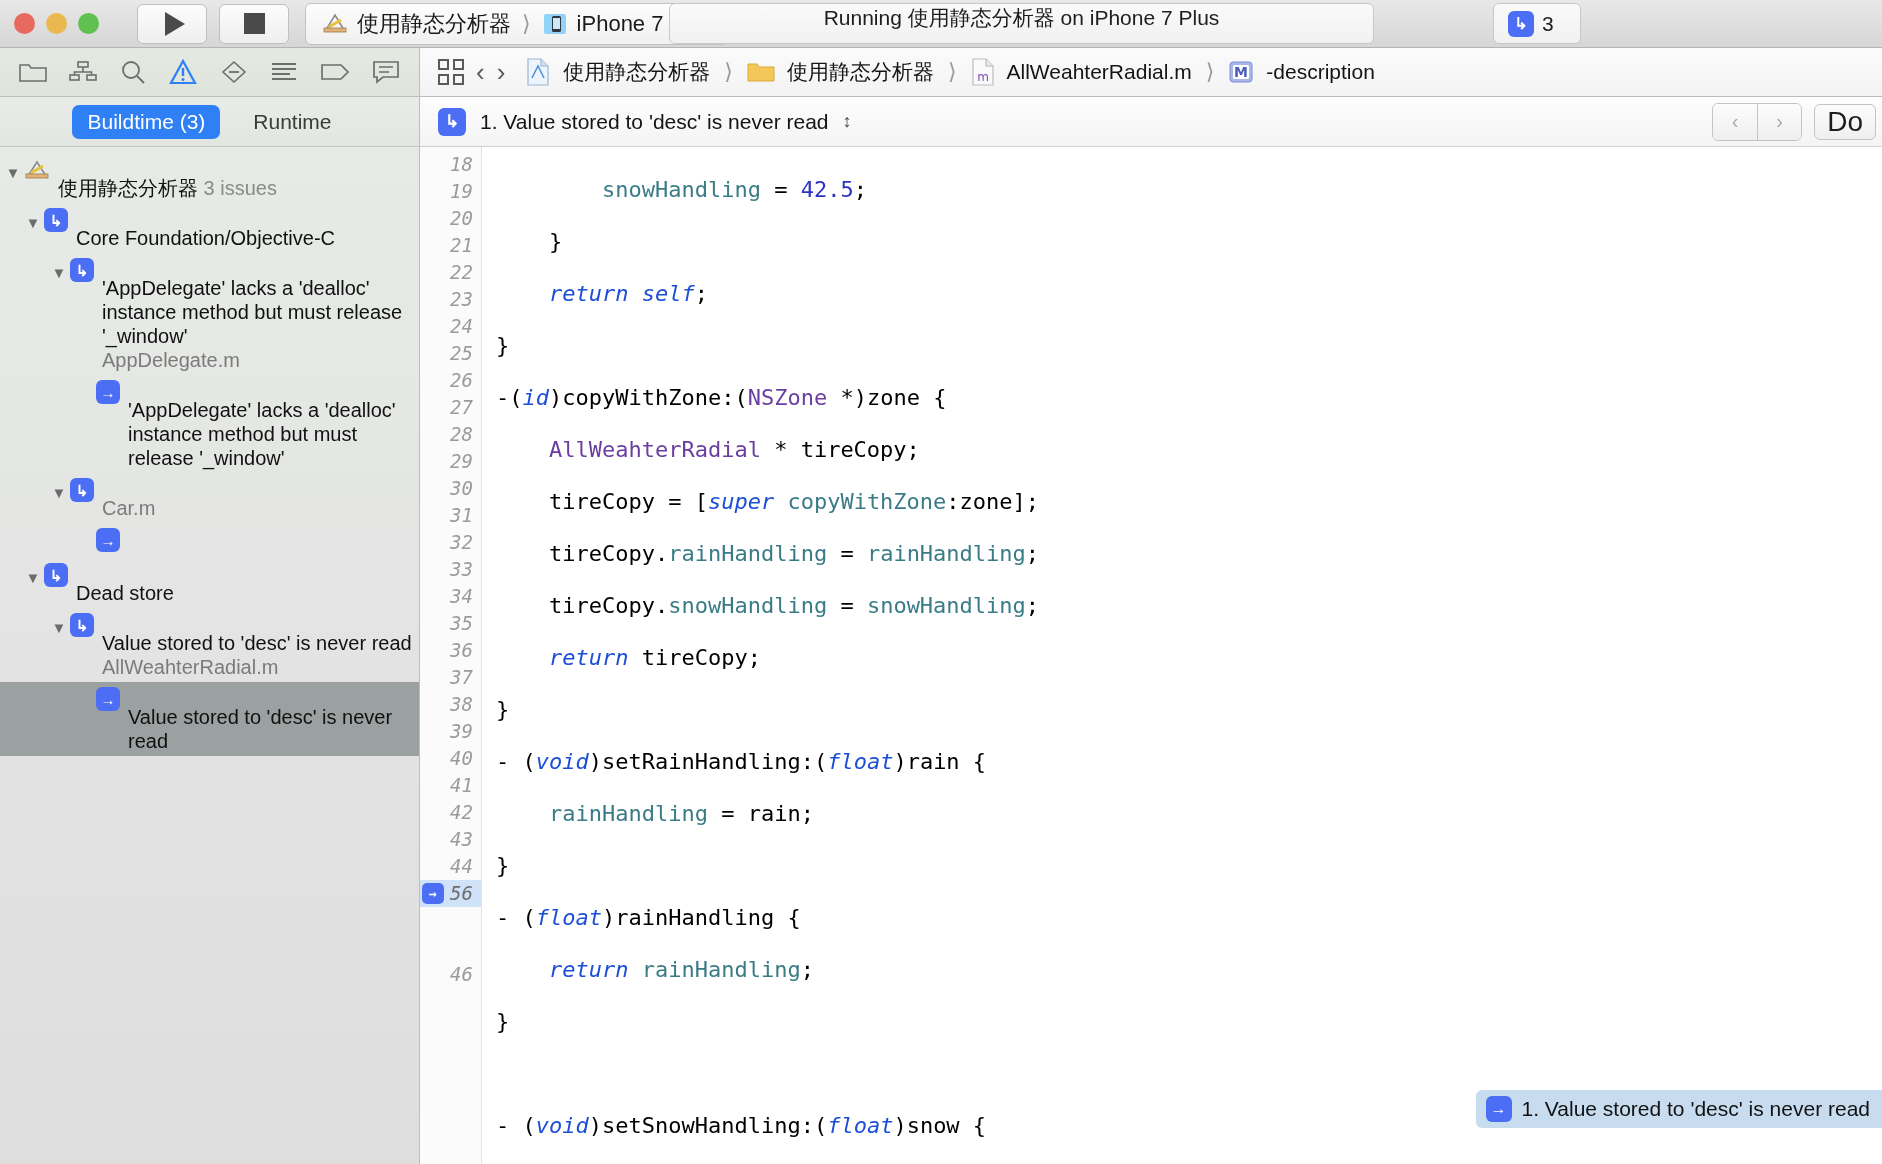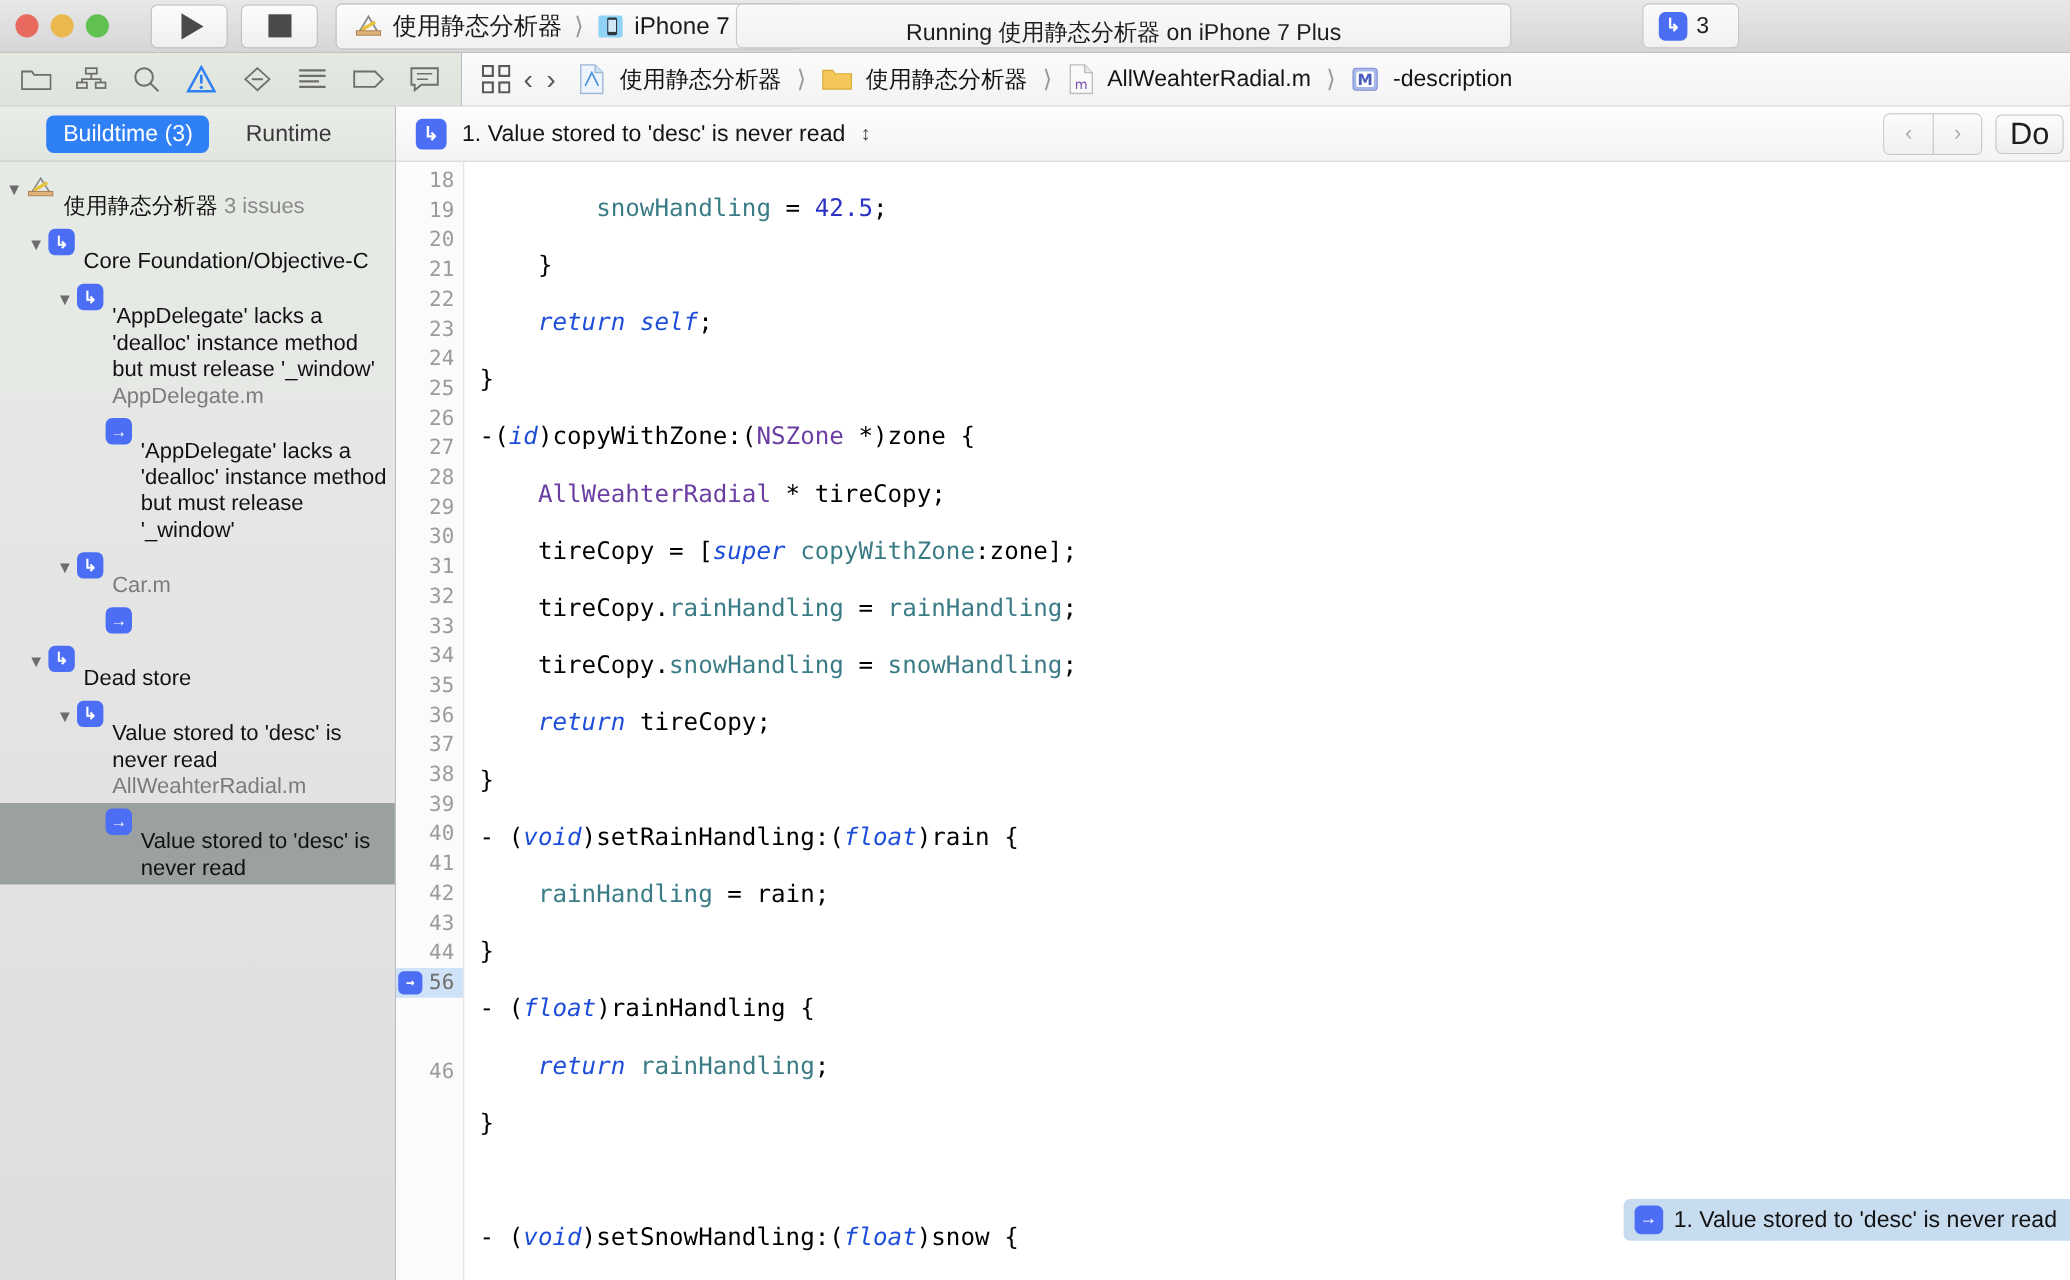--- a/index.html
+++ b/index.html
@@ -47,21 +47,21 @@
     display:flex; align-items:center; padding: 0 16px; gap: 9px;
     font-size: 22px; color:#1a1a1a;
   }
   .chev-sep { color:#9a9a9a; font-size: 22px; padding: 0 2px; font-weight: 300;}
 
   .status-pill {
     position:absolute; left: 669px; top: 3px;
     width: 705px; height: 41px;
     background: linear-gradient(to bottom,#fafafa,#f1f1f1);
     border:1px solid #c8c8c8; border-radius: 6px;
-    display:flex; align-items:flex-end; justify-content:center;
+    display:flex; align-items:flex-start; justify-content:center;
     font-size: 21px; color:#1d1d1d;
   }
   .issue-pill {
     position:absolute; left: 1493px; top: 3px;
     height: 41px; min-width: 88px;
     background: linear-gradient(to bottom,#fafafa,#f1f1f1);
     border:1px solid #c8c8c8; border-radius: 6px;
     display:flex; align-items:center; gap:8px; padding: 0 14px;
   }
   .badge-blue {
@@ -84,21 +84,21 @@
     display:flex; align-items:center; gap: 12px; padding-left: 18px;
     font-size: 21px; color:#141414; overflow:hidden; white-space:nowrap;
   }
   .ic { display:inline-flex; align-items:center; justify-content:center; }
 
   
   .main { display:flex; height: calc(1164px - 48px - 49px); }
 
   
   .sidebar {
-    width: 360px;
+    width: 420px;
     background: linear-gradient(to bottom,#e7ebe6 0%, #e5e8e4 25%, #e3e3e3 55%, #dedede 100%);
     border-right: 1px solid #bdbdbd;
     display:flex; flex-direction: column;
   }
   .filter-row {
     height: 50px; display:flex; align-items:center; justify-content:center;
     gap: 18px; border-bottom:1px solid #c6c6c6;
     background: linear-gradient(to bottom,#e9ece8,#e2e6e1);
   }
   .seg {
@@ -150,21 +150,21 @@
     border:1px solid #c4c4c4; border-radius: 6px;
     display:flex;align-items:center; font-size: 28px; color:#1d1d1d;
   }
 
   .code-area { flex:1; overflow:hidden; position:relative; display:flex; }
   .gutter {
     width: 62px; flex:none; background:#fbfbfb; border-right:1px solid #e2e2e2;
     font-family:"DejaVu Sans Mono", monospace; font-size: 19px; color:#9b9b9b;
     text-align:right; padding-top: 4px;
   }
-  .gnum { height: 27px; line-height: 27px; padding-right: 8px; position:relative; }
+  .gnum { height: 27px; line-height: 27px; padding-right: 8px; position:relative;font-style:italic; }
   .gnum.hl { background:#cfe2f7; color:#6e6e6e; }
   .gmark {
     position:absolute; left: 2px; top: 3px; width: 22px; height: 21px;
     border-radius: 5px; background:#4b6ef5; color:#fff;
     display:flex;align-items:center;justify-content:center; font-size:13px; font-weight:700;
   }
   .codelines {
     flex:1; font-family:"DejaVu Sans Mono", monospace; font-size: 22px;
     padding-top: 4px; white-space: pre; color:#000; overflow:hidden;
   }

